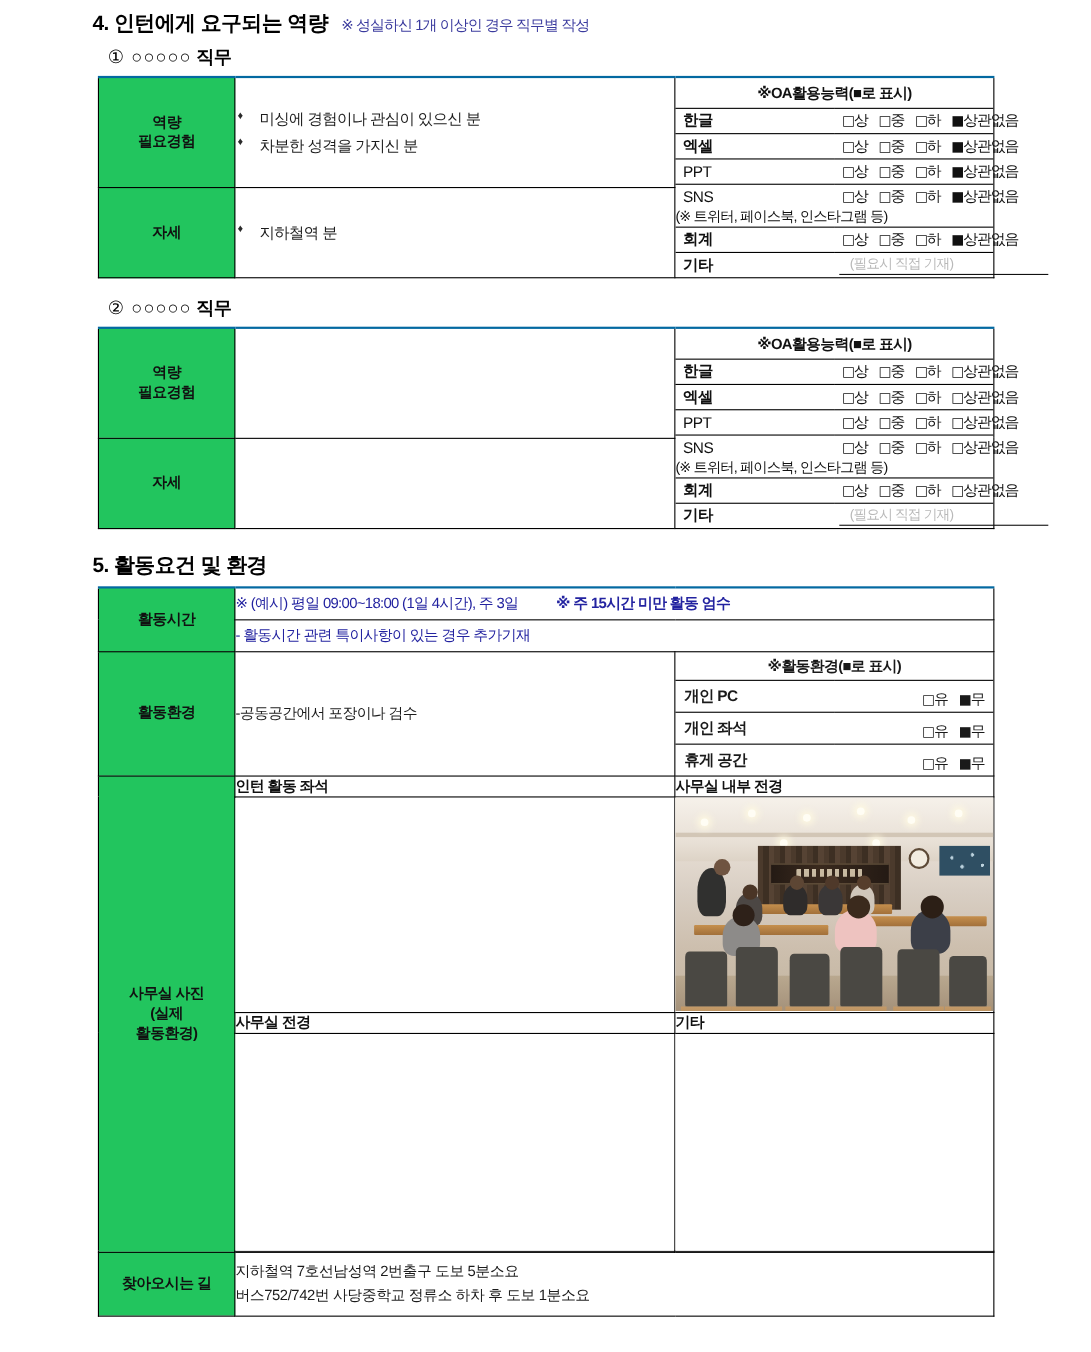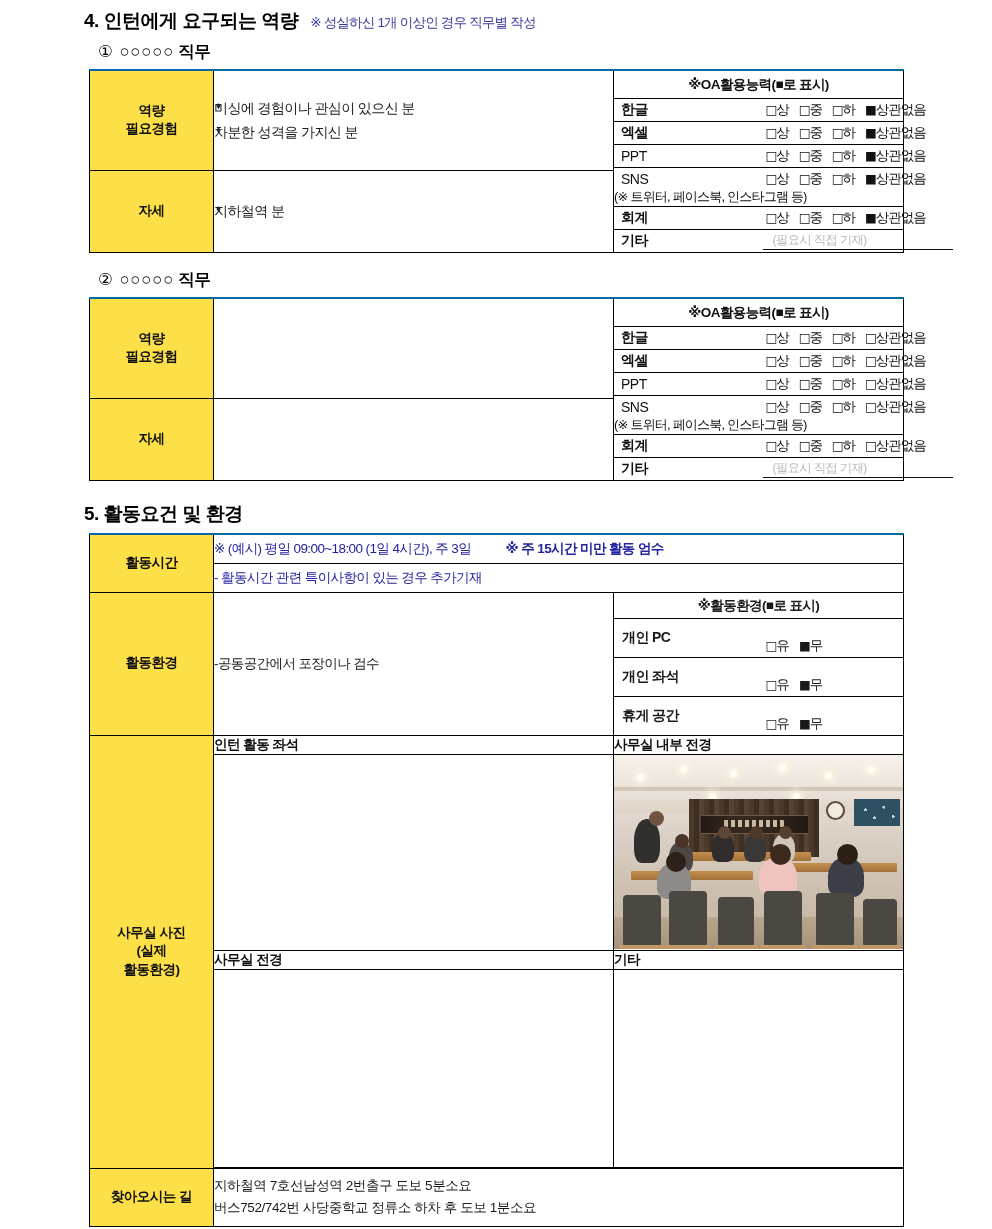--- a/index.html
+++ b/index.html
@@ -40,36 +40,36 @@
     background: #fff;
   }
   .tbl td, .tbl th {
     border: 1px solid #000;
     padding: 0;
     vertical-align: middle;
     font-size: 13.5px;
   }
   .tbl .outer-top { border-top: 2px solid #0369a1; }
   .lbl {
-    background: #fde047;
+    background: #22c55e;
     text-align: center;
     font-weight: bold;
     font-size: 14.5px;
     letter-spacing: -0.5px;
     color: #111;
     line-height: 1.35;
   }
   .free { background: #fff; }
 
   
   .comp-body { padding: 9px 10px 9px 14px; vertical-align: top; }
   .bullets { margin: 0; padding: 0; list-style: none; }
   .bullets li {
     font-size: 14px; letter-spacing: -0.6px; color: #1b1b1b;
-    line-height: 1.75; position: relative;
+    line-height: 1.75; padding-left: 22px; position: relative;
   }
   .bullets li::before {
     content: "\2666"; position: absolute; left: 2px; top: 0;
     font-size: 10px; color: #2a2a2a; line-height: 1.95;
   }
 
   
   .oa { width: 100%; border-collapse: collapse; table-layout: fixed; height: 100%; }
   .oa td {
     border: 0; border-bottom: 1px solid #000;
@@ -102,21 +102,21 @@
     color: #2323a0; white-space: nowrap;
   }
   .t-time .strong { font-weight: bold; }
   .env-text { padding: 6px 0 6px 10px; font-size: 14px; letter-spacing: -0.6px; color: #1b1b1b; vertical-align: middle; }
 
   .env { width: 100%; border-collapse: collapse; table-layout: fixed; }
   .env td { border: 0; border-bottom: 1px solid #000; font-size: 13.5px; padding: 0; letter-spacing: -0.6px; }
   .env tr:last-child td { border-bottom: 0; }
   .env .e-title { text-align: center; font-weight: bold; padding: 4px 0 3px; font-size: 13.5px; }
   .env .e-k { padding: 2px 0 2px 8px; font-weight: bold; font-size: 14px; white-space: nowrap; }
-  .env .e-v { padding: 18px 8px 2px 0; text-align: left; white-space: nowrap; font-size: 13.5px; }
+  .env .e-v { padding: 8px 8px 2px 0; text-align: right; white-space: nowrap; font-size: 13.5px; }
 
   .photo-hd {
     text-align: left; font-weight: bold; font-size: 14.5px;
     letter-spacing: -0.5px; padding: 4px 0 3px; color: #111; margin-left: 25px;
   }
   .photo-cell { height: 196px; vertical-align: top; padding: 0; position: relative; }
   .dot-l { border-left: 1px dotted #000 !important; }
   .photo-wrap { width: 100%; height: 100%; display: flex; align-items: flex-start; justify-content: flex-start; }
 
   

